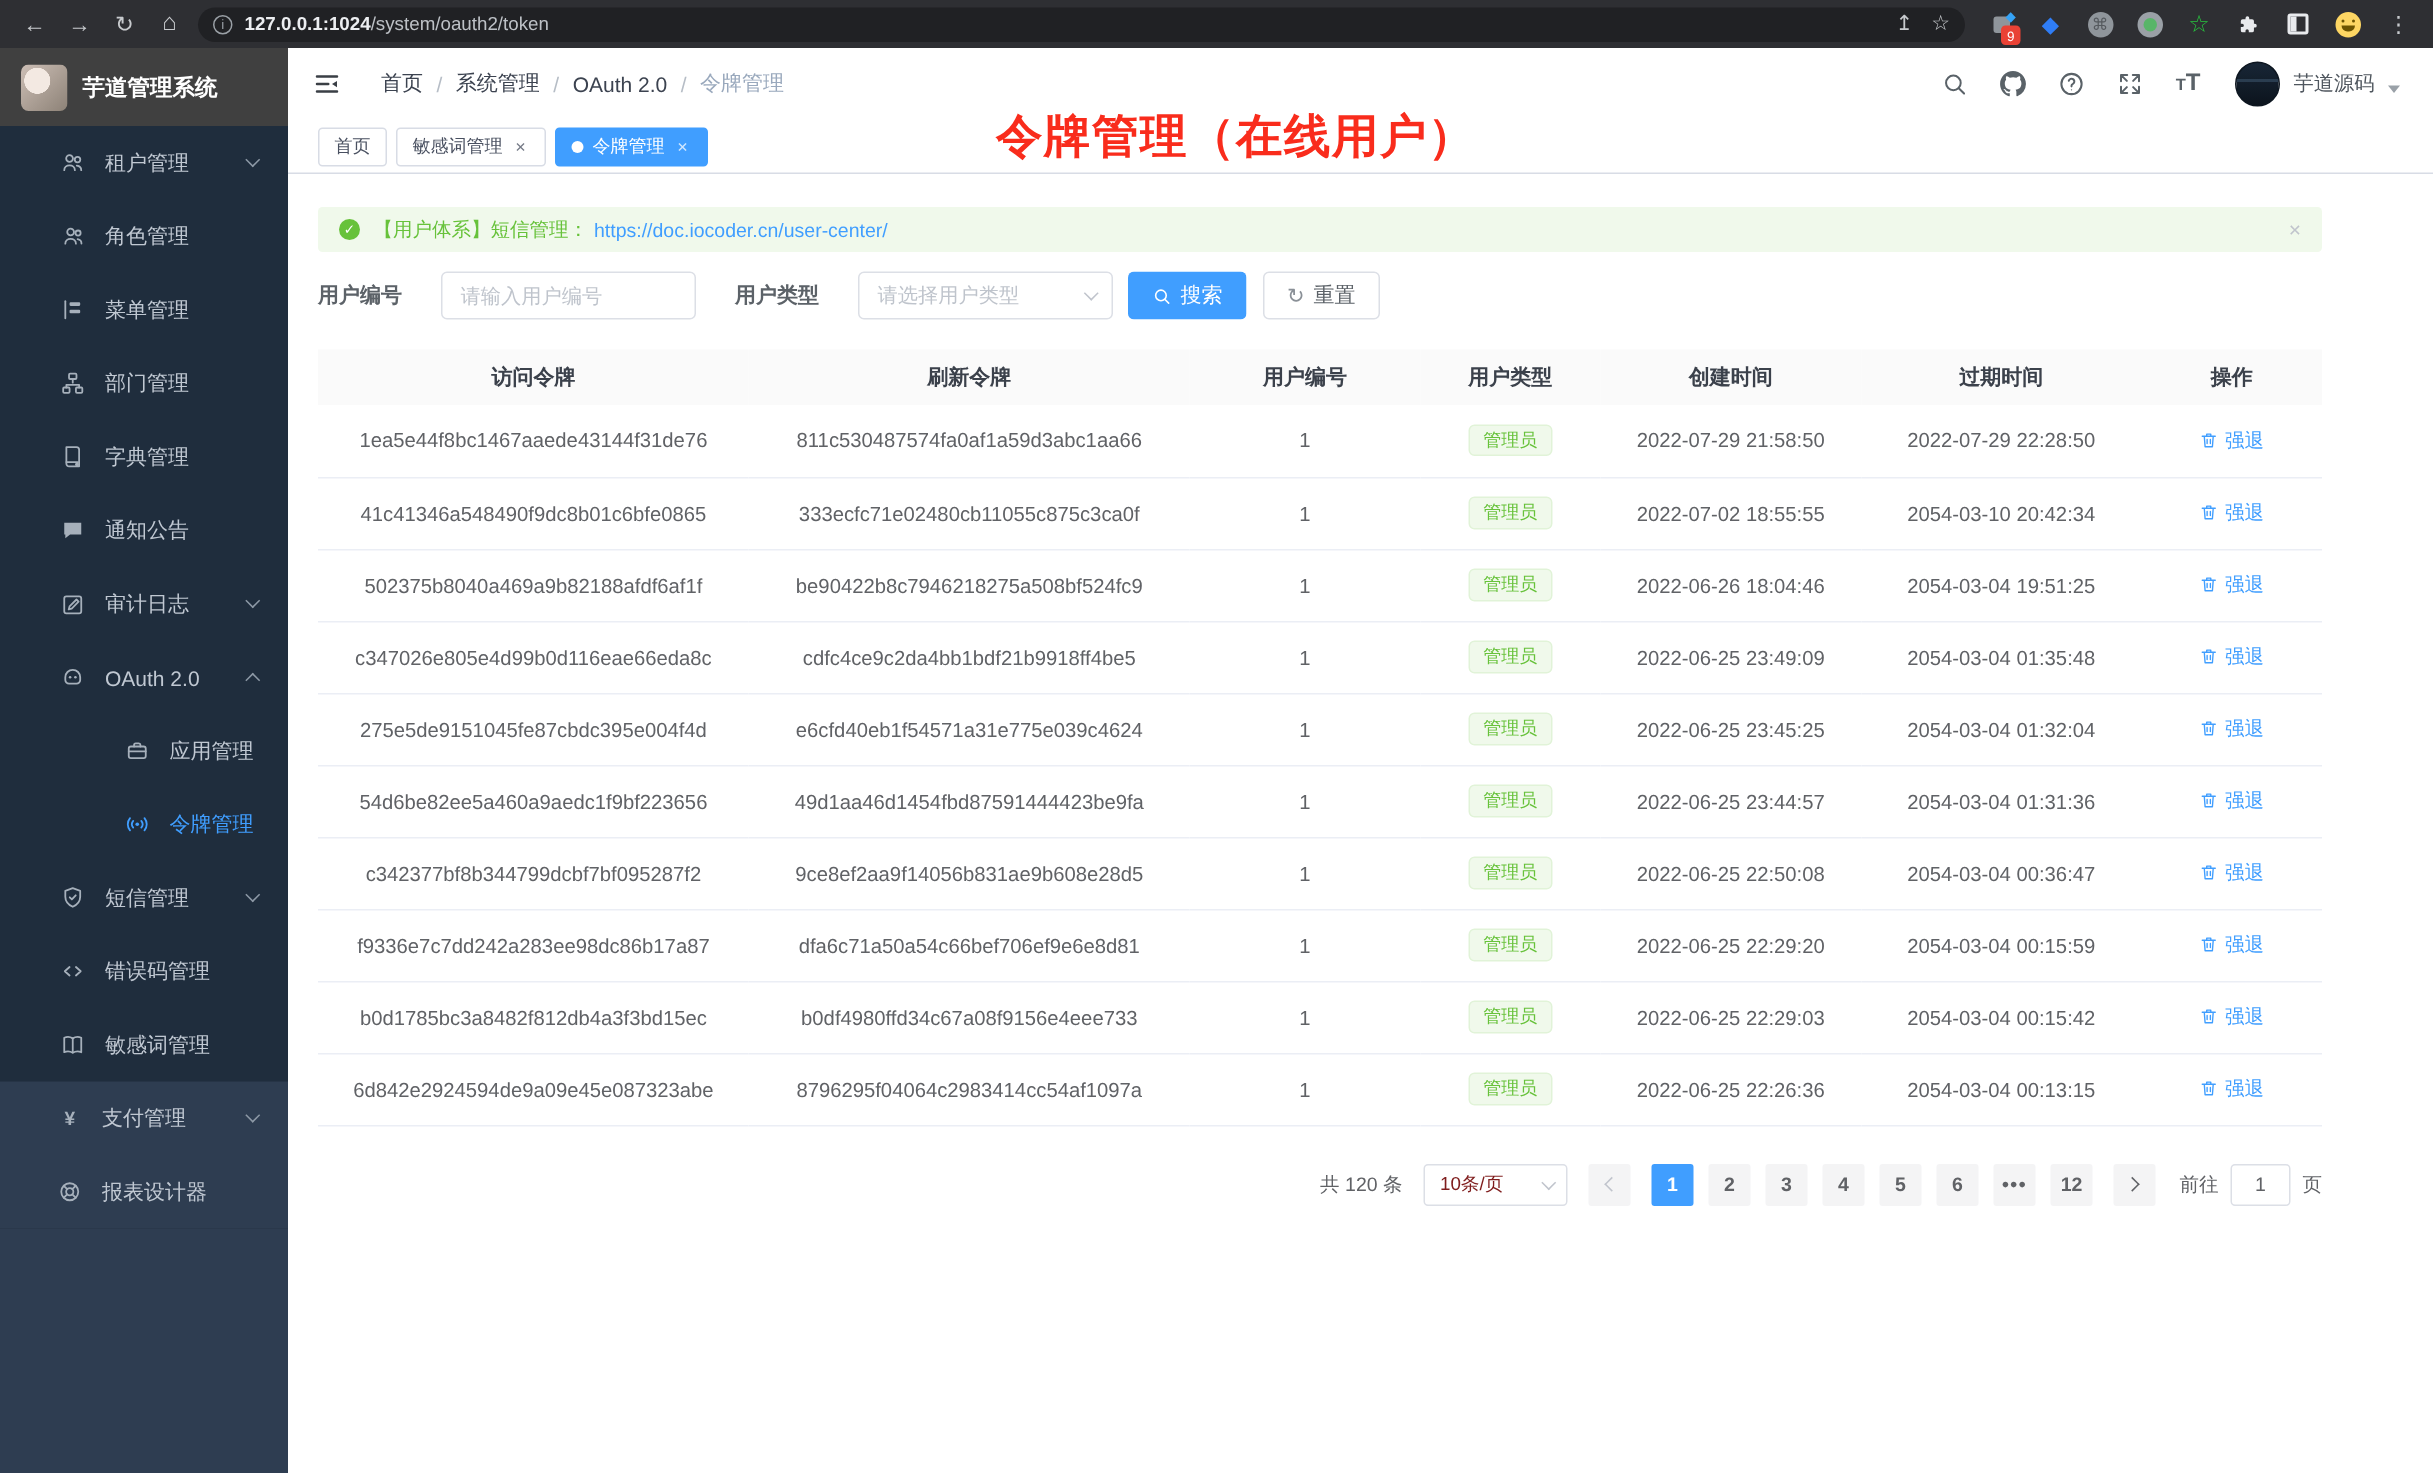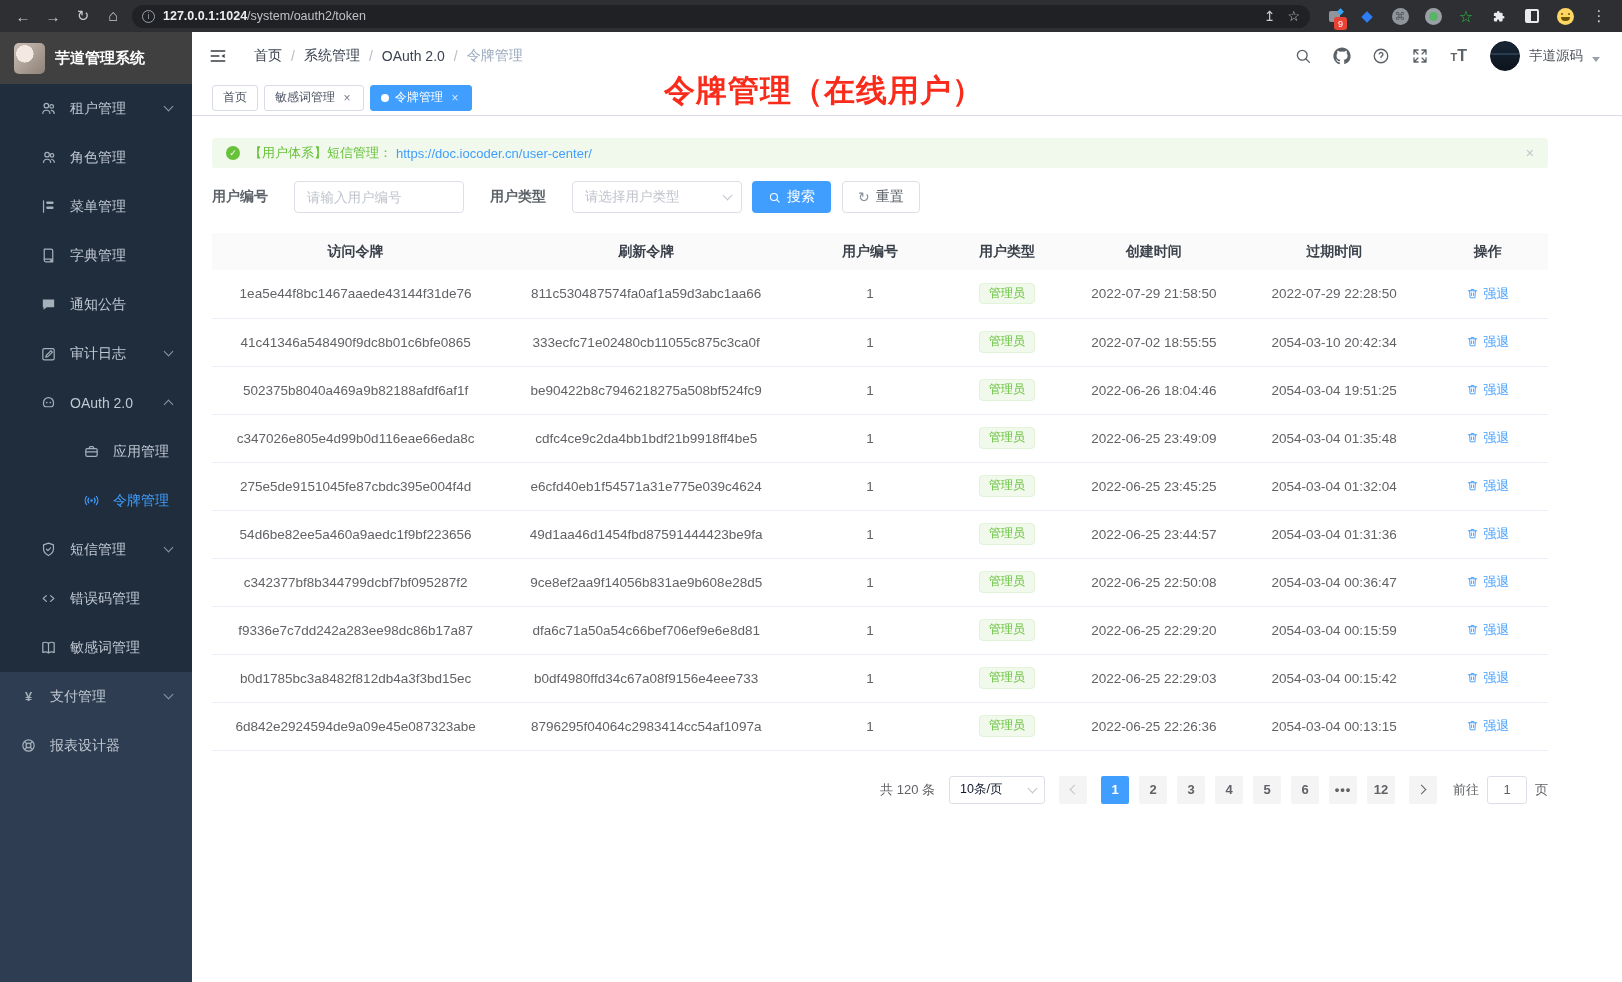--- a/index.html
+++ b/index.html
@@ -50,21 +50,21 @@
   .logo-row { height:52px; flex:none; background:#404040; display:flex; align-items:center; padding:0 14px; }
   .logo-img { width:31px; height:31px; border-radius:5px; background:
       radial-gradient(circle at 35% 35%, #f3e9e2 0 30%, transparent 31%),
       linear-gradient(135deg,#cdbfb6,#8d8277); flex:none; }
   .logo-title { color:#fff; font-size:15px; font-weight:700; margin-left:10px; white-space:nowrap; }
   .menu { display:flex; flex-direction:column; }
   .mitem { display:flex; align-items:center; height:49px; padding-left:40px; color:#c0c8d2; font-size:14px; text-decoration:none; cursor:pointer; }
   .mitem .mi { width:17px; height:17px; margin-right:13px; color:#a6b0bb; flex:none; }
   .mitem.sub { padding-left:64px;margin-left:19px; }
   .mitem.active, .mitem.active .mi { color:#409eff; }
-  .mitem.light { background:#2e3d51; padding-left:20px; }
+  .mitem.light { background:#2e3d51; padding-left:38px; }
   .menu-fill { flex:1; background:#2e3d51; }
   .chev { width:7px; height:7px; border-right:1.5px solid #8d99a6; border-bottom:1.5px solid #8d99a6; display:none; margin-left:auto; margin-right:20px; }
   .chev.cdown { display:block; transform:rotate(45deg); margin-top:-4px; }
   .chev.cup { display:block; transform:rotate(-135deg); margin-top:4px; }
   .mi { fill:none; stroke:currentColor; stroke-width:1.7; stroke-linecap:round; stroke-linejoin:round; }
 
   
   .main { flex:1; display:flex; flex-direction:column; position:relative; min-width:0; background:#fff; }
 
   .topbar { height:48px; flex:none; display:flex; align-items:center; padding:0 22px 0 16px; background:#fff; }
@@ -132,21 +132,21 @@
   .grid th { height:37px; background:#fafafa; font-size:14px; font-weight:600; color:#3b414b; text-align:center; }
   .grid td { height:48px; border-bottom:1px solid #ebeef5; font-size:13.5px; color:#606266; text-align:center; white-space:nowrap; overflow:hidden; }
   .tag-green { display:inline-block; padding:3px 9px; font-size:12px; color:#67c23a; background:#f0f9eb; border:1px solid #e1f3d8; border-radius:4px; line-height:1.1; }
   .kick { color:#409eff; font-size:13px; text-decoration:none; display:inline-flex; align-items:center; gap:4px; cursor:pointer; }
   .kick svg { width:13px; height:13px; fill:none; stroke:#409eff; stroke-width:1.7; stroke-linecap:round; stroke-linejoin:round; }
 
   
   .pager { margin-top:25px; display:flex; align-items:center; justify-content:flex-end; gap:14px; font-size:13px; color:#606266; }
   .pg-total { font-weight:400; }
   .pg-size { width:96px; height:28px; border:1px solid #dcdfe6; border-radius:3px; display:flex; align-items:center; padding:0 8px 0 10px; cursor:pointer; }
-  .pg-size .val { font-size:12.5px; color:#0f172a; }
+  .pg-size .val { font-size:12.5px; color:#7f1d1d; }
   .pg-btn { width:28px; height:28px; background:#f4f4f5; border-radius:2px; display:flex; align-items:center; justify-content:center; cursor:pointer; }
   .pg-arrow { width:7px; height:7px; border-right:1.6px solid #606266; border-bottom:1.6px solid #606266; }
   .pg-btn.disabled .pg-arrow { border-color:#c0c4cc; }
   .pg-arrow.left { transform:rotate(135deg); margin-left:3px; }
   .pg-arrow.right { transform:rotate(-45deg); margin-right:3px; }
   .pg-pages { display:flex; align-items:center; gap:10px; }
   .pg-page { min-width:28px; height:28px; padding:0 4px; background:#f4f4f5; border-radius:2px; display:flex; align-items:center; justify-content:center; font-size:13px; font-weight:600; color:#606266; cursor:pointer; }
   .pg-page.active { background:#409eff; color:#fff; }
   .pg-page.ellipsis { letter-spacing:1px; font-weight:700; }
   .pg-goto { display:flex; align-items:center; gap:8px; margin-left:2px; }
@@ -232,20 +232,27 @@
           </a>
 
           <a class="mitem">
             <svg class="mi">
               <use href="#menu-tree-icon"></use>
             </svg>
             <span class="mlabel">菜单管理</span>
 
           </a>
 
+          <a class="mitem">
+            <svg class="mi">
+              <use href="#org-icon"></use>
+            </svg>
+            <span class="mlabel">部门管理</span>
+
+          </a>
 
 
           <a class="mitem">
             <svg class="mi">
               <use href="#dict-icon"></use>
             </svg>
             <span class="mlabel">字典管理</span>
 
           </a>
 

